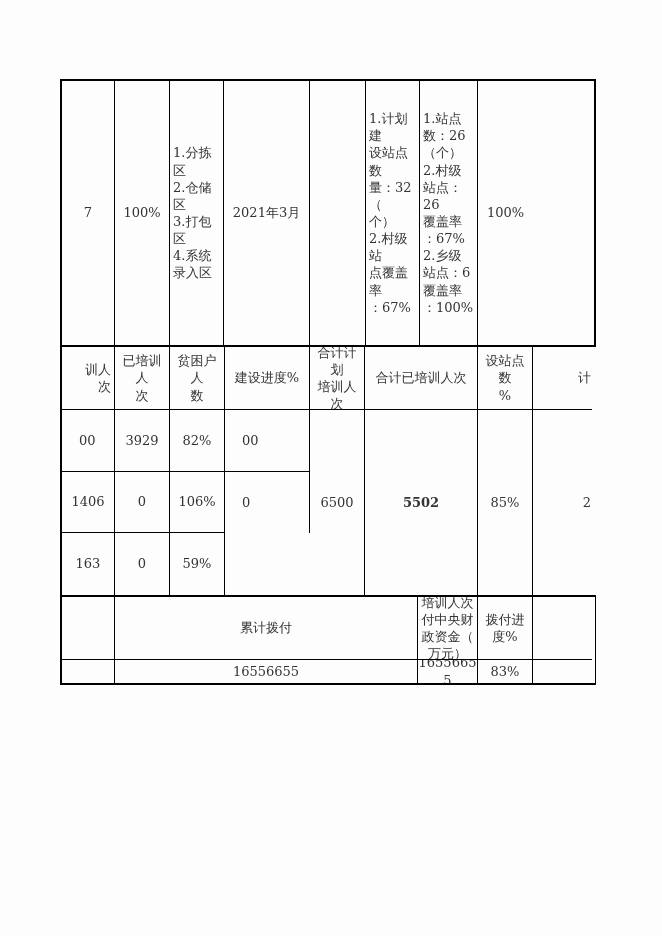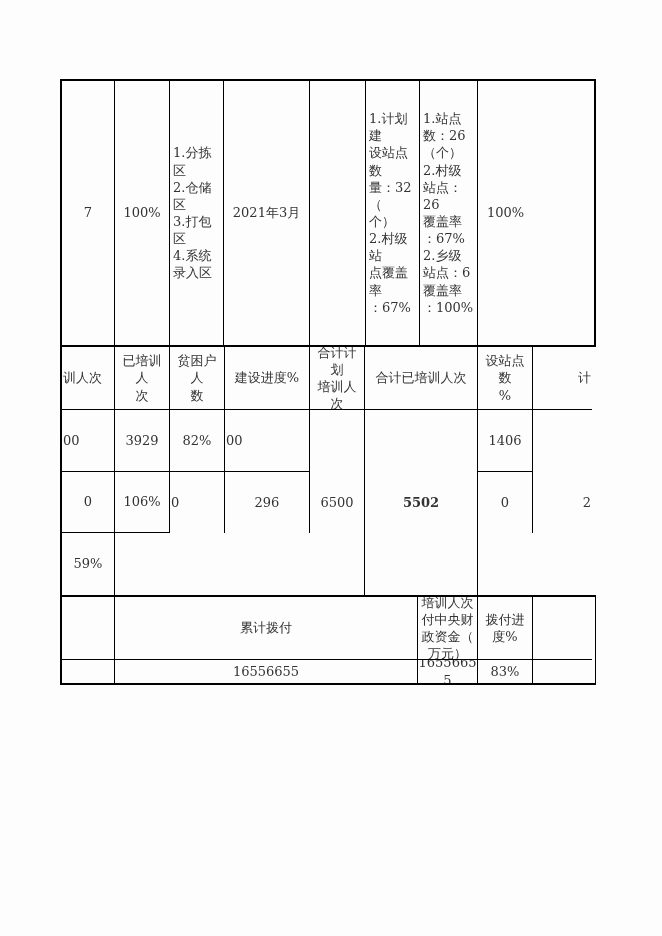--- a/index.html
+++ b/index.html
@@ -36,21 +36,21 @@
   }
   #sec-top .cell{border-bottom:none;}
   #sec-top .cell:last-child{border-right:none;}
   .al{justify-content:flex-start;text-align:left;}
   
   #sec-mid{
     grid-template-columns:53px 55px 55px 85px 55px 113px 55px 59px;
     grid-template-rows:63px 62px 61px 62px;
     border-top:2px solid #000;
   }
-  #sec-mid .clip-left{justify-content:flex-start;text-align:right;padding-left:1px;}
+  #sec-mid .clip-left{justify-content:flex-start;text-align:right;padding-left:17px;}
   #sec-mid .clip-right{border-right:none;justify-content:flex-end;text-align:right;padding-right:1px;}
   #sec-mid .merge{grid-row:2 / span 3;border-bottom:none;}
   #sec-mid .m5{grid-column:5;}
   #sec-mid .m6{grid-column:6;font-weight:bold;}
   #sec-mid .m7{grid-column:7;}
   #sec-mid .m8{grid-column:8;}
   #sec-mid .lastrow{border-bottom:none;}
   
   #sec-bot{
     grid-template-columns:53px 303px 60px 55px 59px;
@@ -120,26 +120,27 @@
       <div class="cell clip-left">00</div>
       <div class="cell">3929</div>
       <div class="cell">82%</div>
 
       <div class="cell clip-left">00</div>
       <div class="cell">1406</div>
       <div class="cell">0</div>
       <div class="cell">106%</div>
 
       <div class="cell clip-left lastrow">0</div>
-      <div class="cell lastrow">296</div>
+      <div class="cell lastrow">163</div>
       <div class="cell lastrow">0</div>
       <div class="cell lastrow">59%</div>
 
       <div class="cell merge m5">6500</div>
       <div class="cell merge m6">5502</div>
+      <div class="cell merge m7">85%</div>
       <div class="cell merge m8 clip-right">2</div>
     </div>
 
     <div id="sec-bot" class="grid">
       <div class="cell"></div>
       <div class="cell">累计拨付</div>
       <div class="cell">培训人次
 付中央财
 政资金（
 万元）</div>

